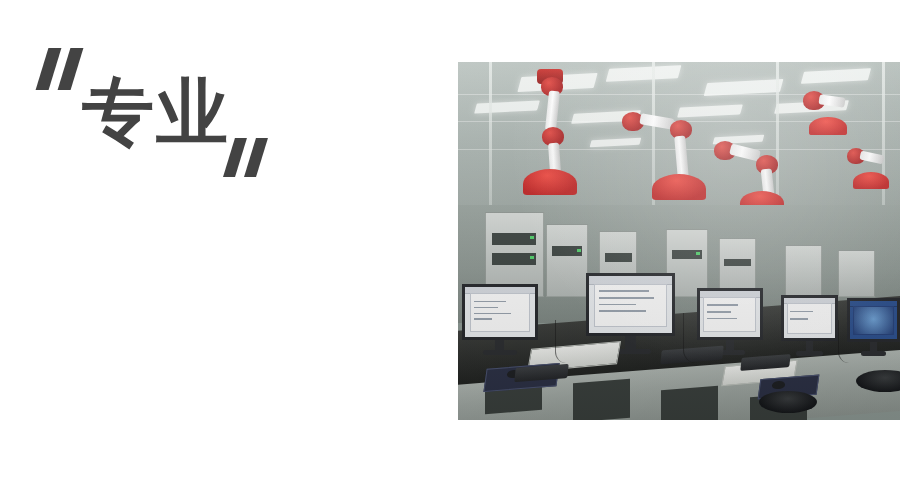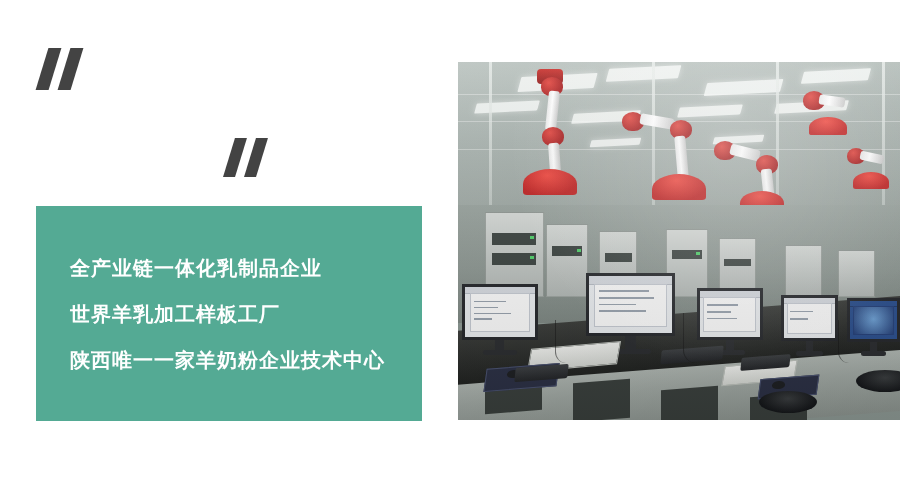--- a/index.html
+++ b/index.html
@@ -333,33 +333,29 @@
 
   <div class="left-col">
 
     <div class="headline-block">
 
       <div class="quote-mark quote-open">
         <div class="bar"></div>
         <div class="bar"></div>
       </div>
 
+      <div class="headline">专业</div>
 
       <div class="quote-mark quote-close">
         <div class="bar"></div>
         <div class="bar"></div>
       </div>
 
     </div>
 
-    <div class="green-panel">
-      <div class="panel-line">全产业链一体化乳制品企业</div>
-      <div class="panel-line">世界羊乳加工样板工厂</div>
-      <div class="panel-line">陕西唯一一家羊奶粉企业技术中心</div>
-    </div>
 
   </div>
 
   <div class="photo">
     <div class="photo-scene">
 
       <div class="ceiling">
         <div class="ceiling-panel" style="left:14%;top:8%;width:17%;height:9%;"></div>
         <div class="ceiling-panel" style="left:34%;top:3%;width:16%;height:8%;"></div>
         <div class="ceiling-panel" style="left:56%;top:11%;width:17%;height:8%;"></div>

